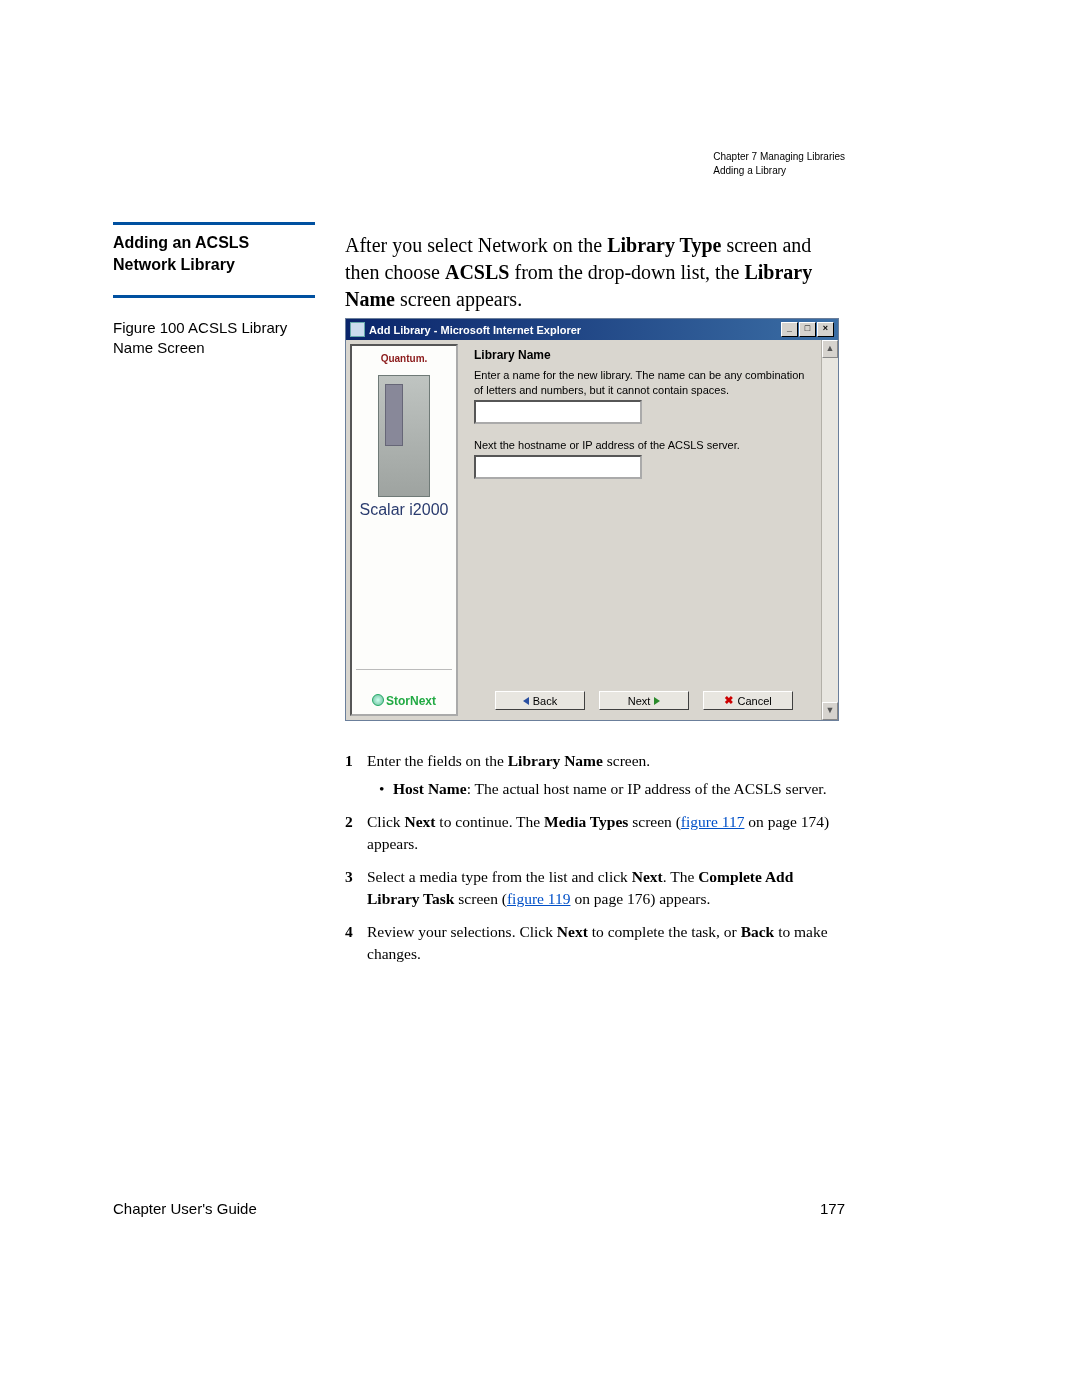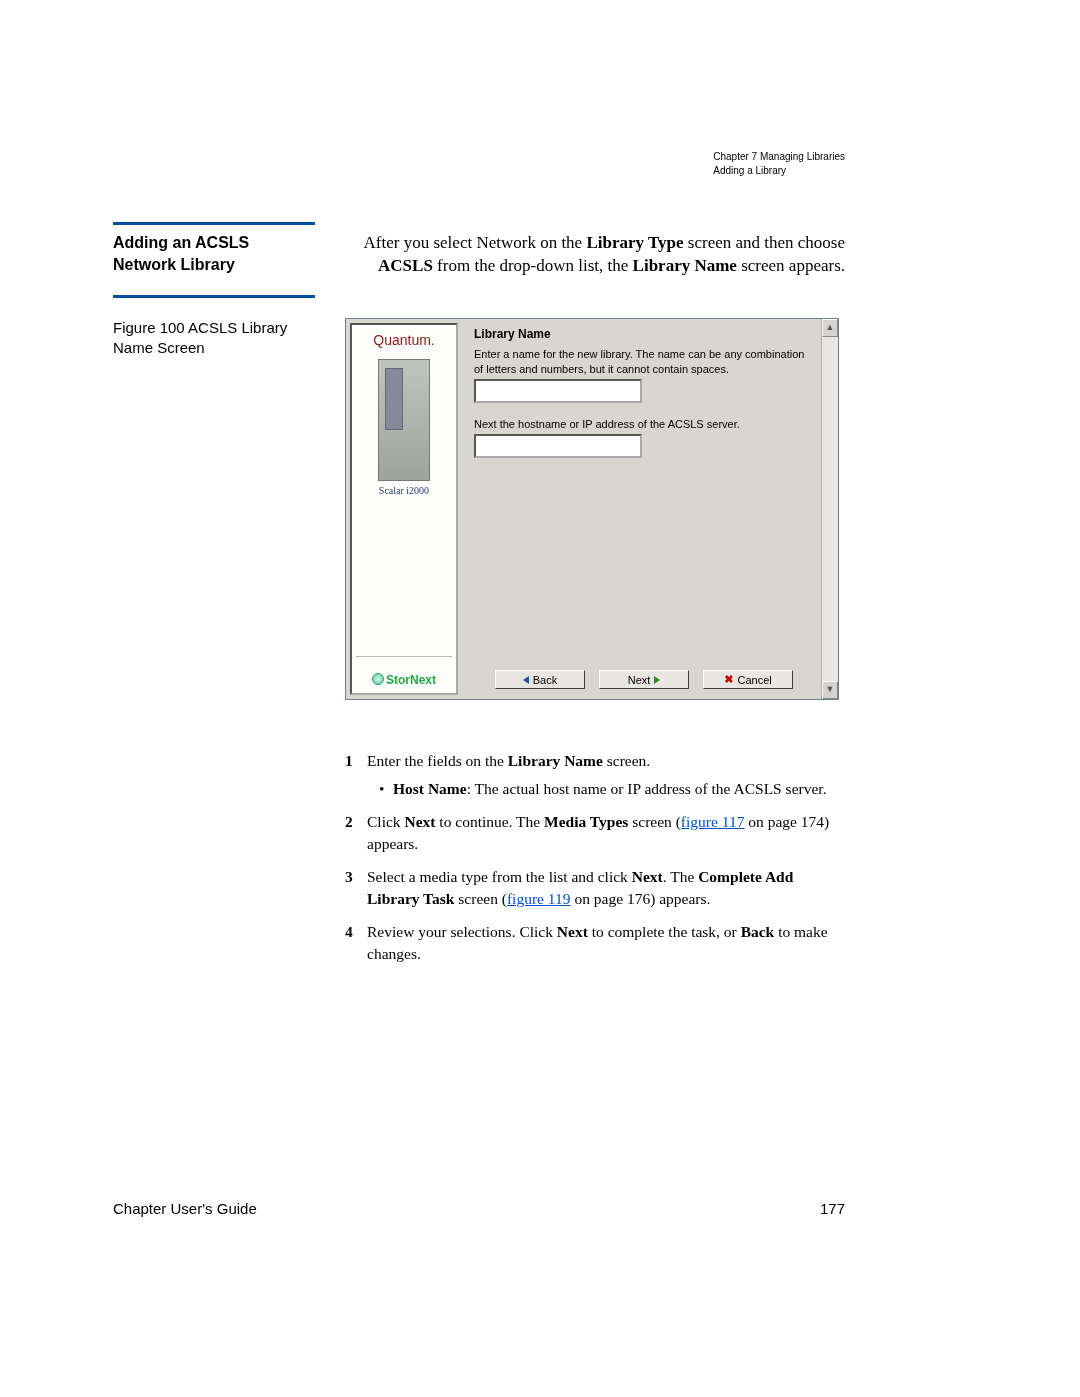--- a/index.html
+++ b/index.html
@@ -41,24 +41,23 @@
     width: 202px;
     font-weight: bold;
     font-size: 16px;
     line-height: 1.35;
   }
   .intro {
     position: absolute;
     left: 345px;
     top: 232px;
     width: 500px;
-    font-size: 17px;
+    font-size: 20px;
     line-height: 1.35;
     font-family: "Palatino Linotype", "Book Antiqua", Georgia, serif;
-    text-align: right;
   }
   .fig-caption {
     position: absolute;
     left: 113px;
     top: 318px;
     width: 202px;
     font-size: 15px;
     line-height: 1.35;
   }
   .screenshot {
@@ -135,49 +134,48 @@
     padding: 6px 4px;
     text-align: center;
     font-family: Tahoma, Arial, sans-serif;
     color: #2a3b6e;
     display:flex;
     flex-direction:column;
     justify-content:space-between;
   }
   .logo-quantum {
     color: #8b1a1a;
-    font-weight: normal;
-    font-size: 14px;
+    font-weight: bold;
+    font-size: 10px;
     line-height: 1.3;
   }
   .libimg {
     width: 50px; height: 120px;
     margin: 10px auto 4px;
     background: linear-gradient(#bfc4c1,#9ea3a0);
     border: 1px solid #6f7a77;
     position: relative;
   }
   .libimg::before {
     content:"";
     position:absolute;
     left:6px; top:8px;
     width: 16px; height: 60px;
     background:#889; border:1px solid #667;
   }
   .scalar-label {
-    font-size: 10px;
+    font-size: 16px;
     color: #2a3b6e;
-    font-family: Liberation Serif, serif;
   }
   .stornext-logo {
     font-size: 12px;
     font-weight: bold;
     color: #2a4;
     border-top: 1px solid #bbb;
-    padding-top: 16px;
+    padding-top: 24px;
     margin-top: 8px;
   }
   .stornext-logo .dot {
     display:inline-block; width:10px; height:10px;
     border:1px solid #2a6; border-radius:50%;
     background: radial-gradient(#cfe,#6b9);
     vertical-align:-1px; margin-right:2px;
   }
   .mainpane {
     flex: 1;
@@ -272,20 +270,29 @@
   <div class="intro">
     <span>After you select Network on the </span><b>Library Type</b><span> screen and then choose </span><b>ACSLS</b><span> from the drop-down list, the </span><b>Library Name</b><span> screen appears.</span>
   </div>
 
   <div class="rule rule-2"></div>
 
   <div class="fig-caption">Figure 100  ACSLS Library Name Screen</div>
 
   <div class="screenshot">
     <div class="win">
+      <div class="titlebar">
+        <span class="tb-icon"></span>
+        <span>Add Library - Microsoft Internet Explorer</span>
+        <span class="tb-ctrls">
+          <span class="tb-btn">_</span>
+          <span class="tb-btn">□</span>
+          <span class="tb-btn">×</span>
+        </span>
+      </div>
       <div class="client">
         <div class="sidebar">
           <div>
             <div class="logo-quantum">Quantum.</div>
             <div class="libimg"></div>
             <div class="scalar-label">Scalar i2000</div>
           </div>
           <div class="stornext-logo">
             <span class="dot"></span><span>StorNext</span>
           </div>

